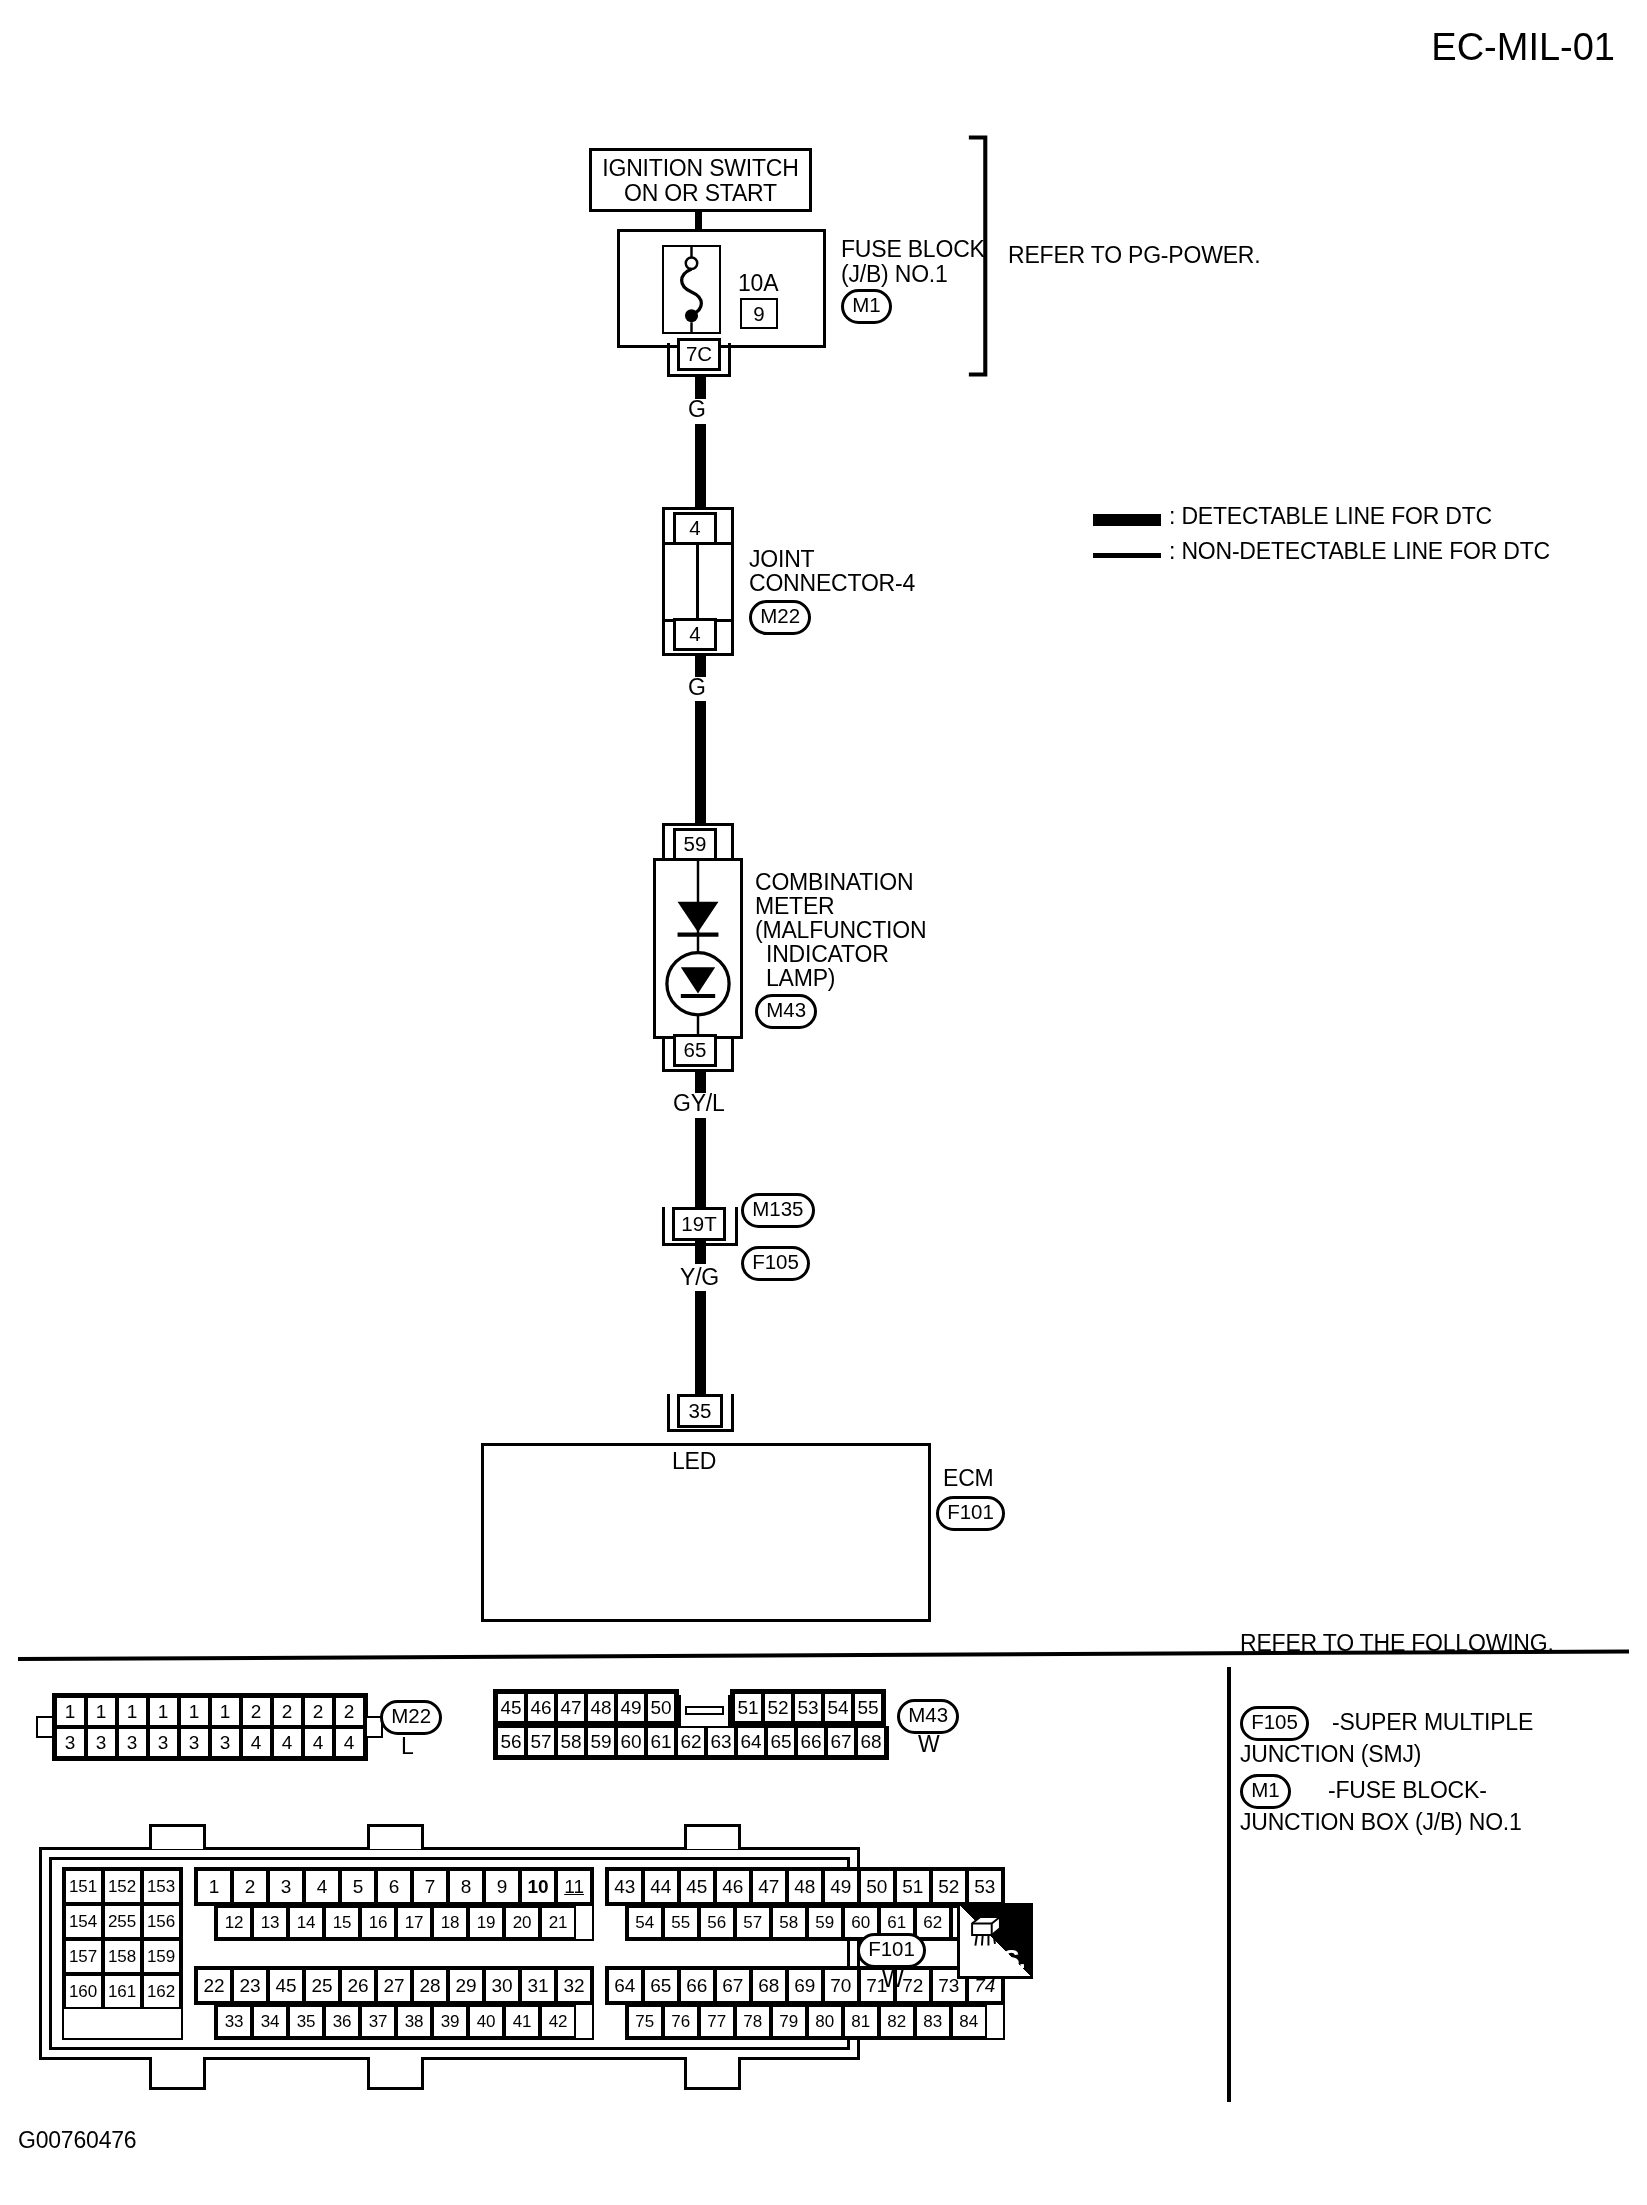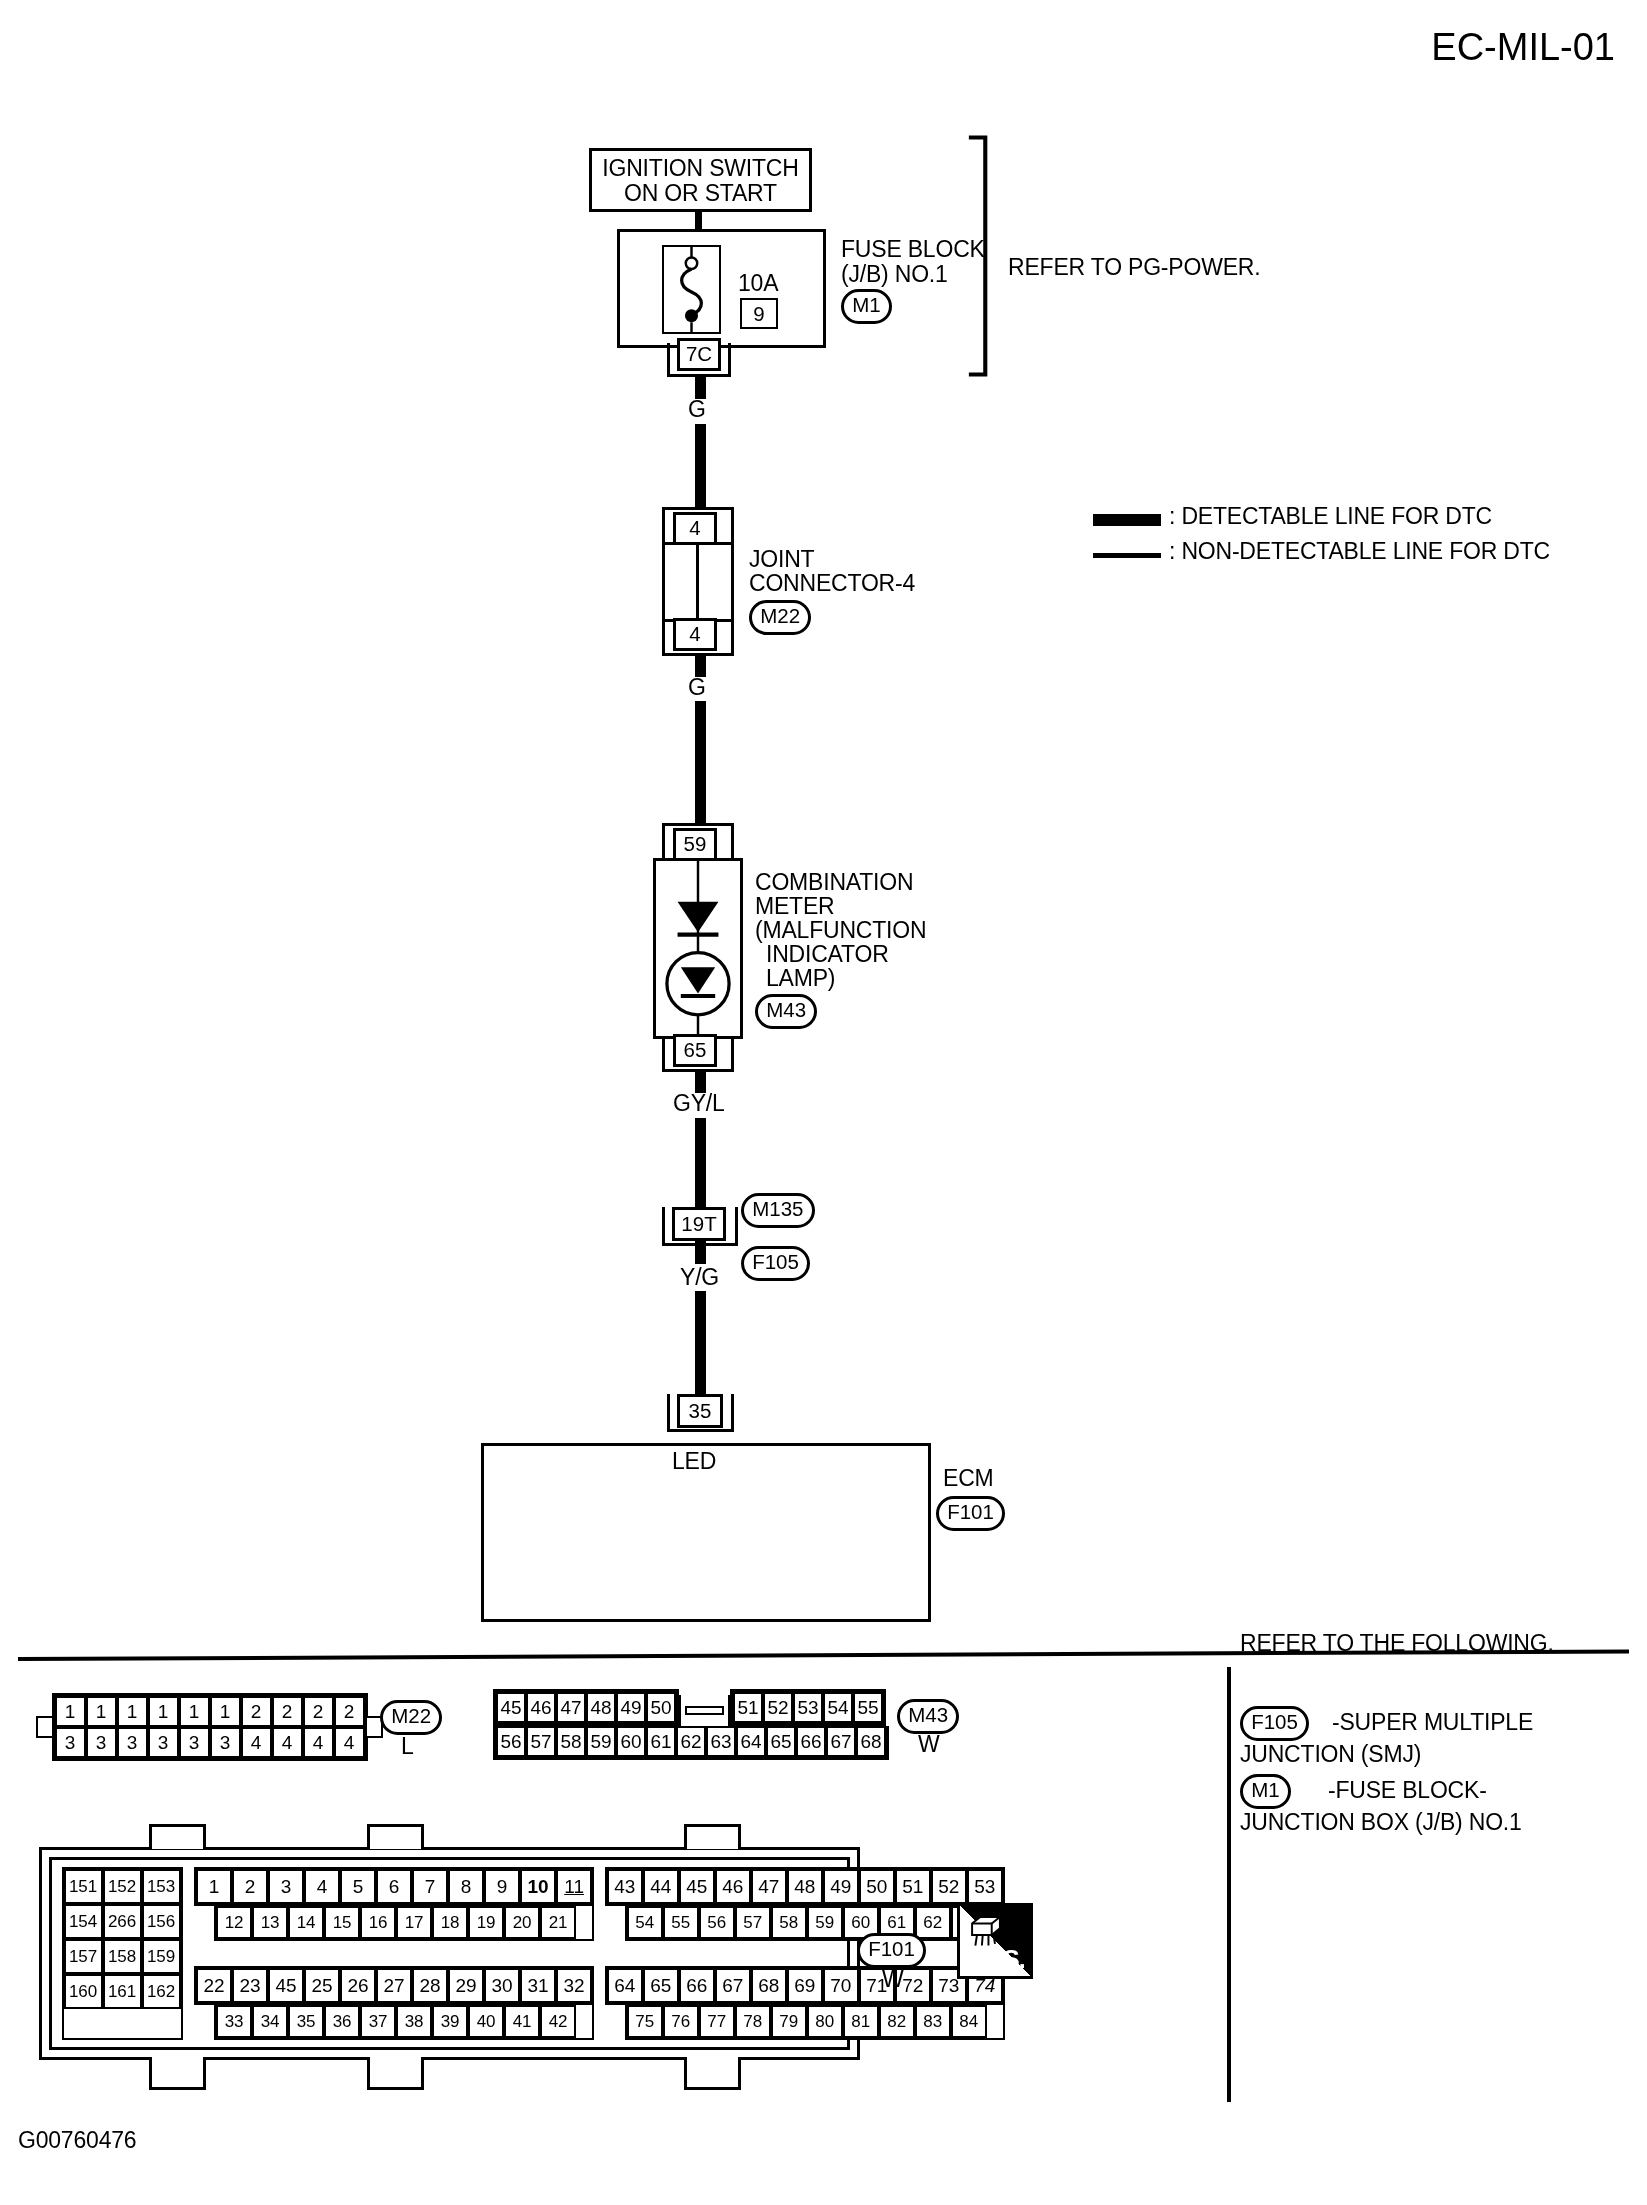--- a/index.html
+++ b/index.html
@@ -76,21 +76,21 @@
 
 <div class="abs txt" style="left:841px;top:237px;">FUSE BLOCK</div>
 <div class="abs txt" style="left:841px;top:262px;">(J/B) NO.1</div>
 <div class="abs" style="left:841px;top:289px;">
   <span class="pill">M1</span>
 </div>
 
 <svg class="abs" style="left:967px;top:135px;" width="30" height="242" viewBox="0 0 36 295">
   <path d="M2 3 L22 3 L22 292 L2 292" stroke="#000" stroke-width="5" fill="none"></path>
 </svg>
-<div class="abs txt" style="left:1008px;top:255px;">REFER TO PG-POWER.</div>
+<div class="abs txt" style="left:1008px;top:243px;">REFER TO PG-POWER.</div>
 
 <div class="term-br abs" style="left:667px;top:343px;width:64px;height:34px;"></div>
 <div class="term" style="left:677px;top:338px;width:44px;height:33px;">7C</div>
 
 <div class="abs thickwire" style="left:695px;top:376px;width:10.7px;height:23px;"></div>
 <div class="abs txt" style="left:688px;top:397px;">G</div>
 
 <div class="abs thickwire" style="left:695px;top:424px;width:10.7px;height:85px;"></div>
 
 <div class="abs thickwire" style="left:1093px;top:514px;width:68px;height:11.5px;"></div>
@@ -266,21 +266,21 @@
     <div style="border:3.3px solid #000;box-sizing:border-box;background:#fff;padding:7.4px 10px;display:flex;align-items:stretch;">
 
       <div style="border:2.5px solid #000;box-sizing:border-box;background:#fff;" id="f101-left-block">
           <div class="row">
             <div class="cell cell-sm" style="width: 39px; height: 35px;">151</div>
             <div class="cell cell-sm" style="width: 39px; height: 35px;">152</div>
             <div class="cell cell-sm" style="width: 39px; height: 35px;">153</div>
           </div>
           <div class="row">
             <div class="cell cell-sm" style="width: 39px; height: 35px;">154</div>
-            <div class="cell cell-sm" style="width: 39px; height: 35px;">266</div>
+            <div class="cell cell-sm" style="width: 39px; height: 35px;">255</div>
             <div class="cell cell-sm" style="width: 39px; height: 35px;">156</div>
           </div>
           <div class="row">
             <div class="cell cell-sm" style="width: 39px; height: 35px;">157</div>
             <div class="cell cell-sm" style="width: 39px; height: 35px;">158</div>
             <div class="cell cell-sm" style="width: 39px; height: 35px;">159</div>
           </div>
           <div class="row">
             <div class="cell cell-sm" style="width: 39px; height: 35px;">160</div>
             <div class="cell cell-sm" style="width: 39px; height: 35px;">161</div>

